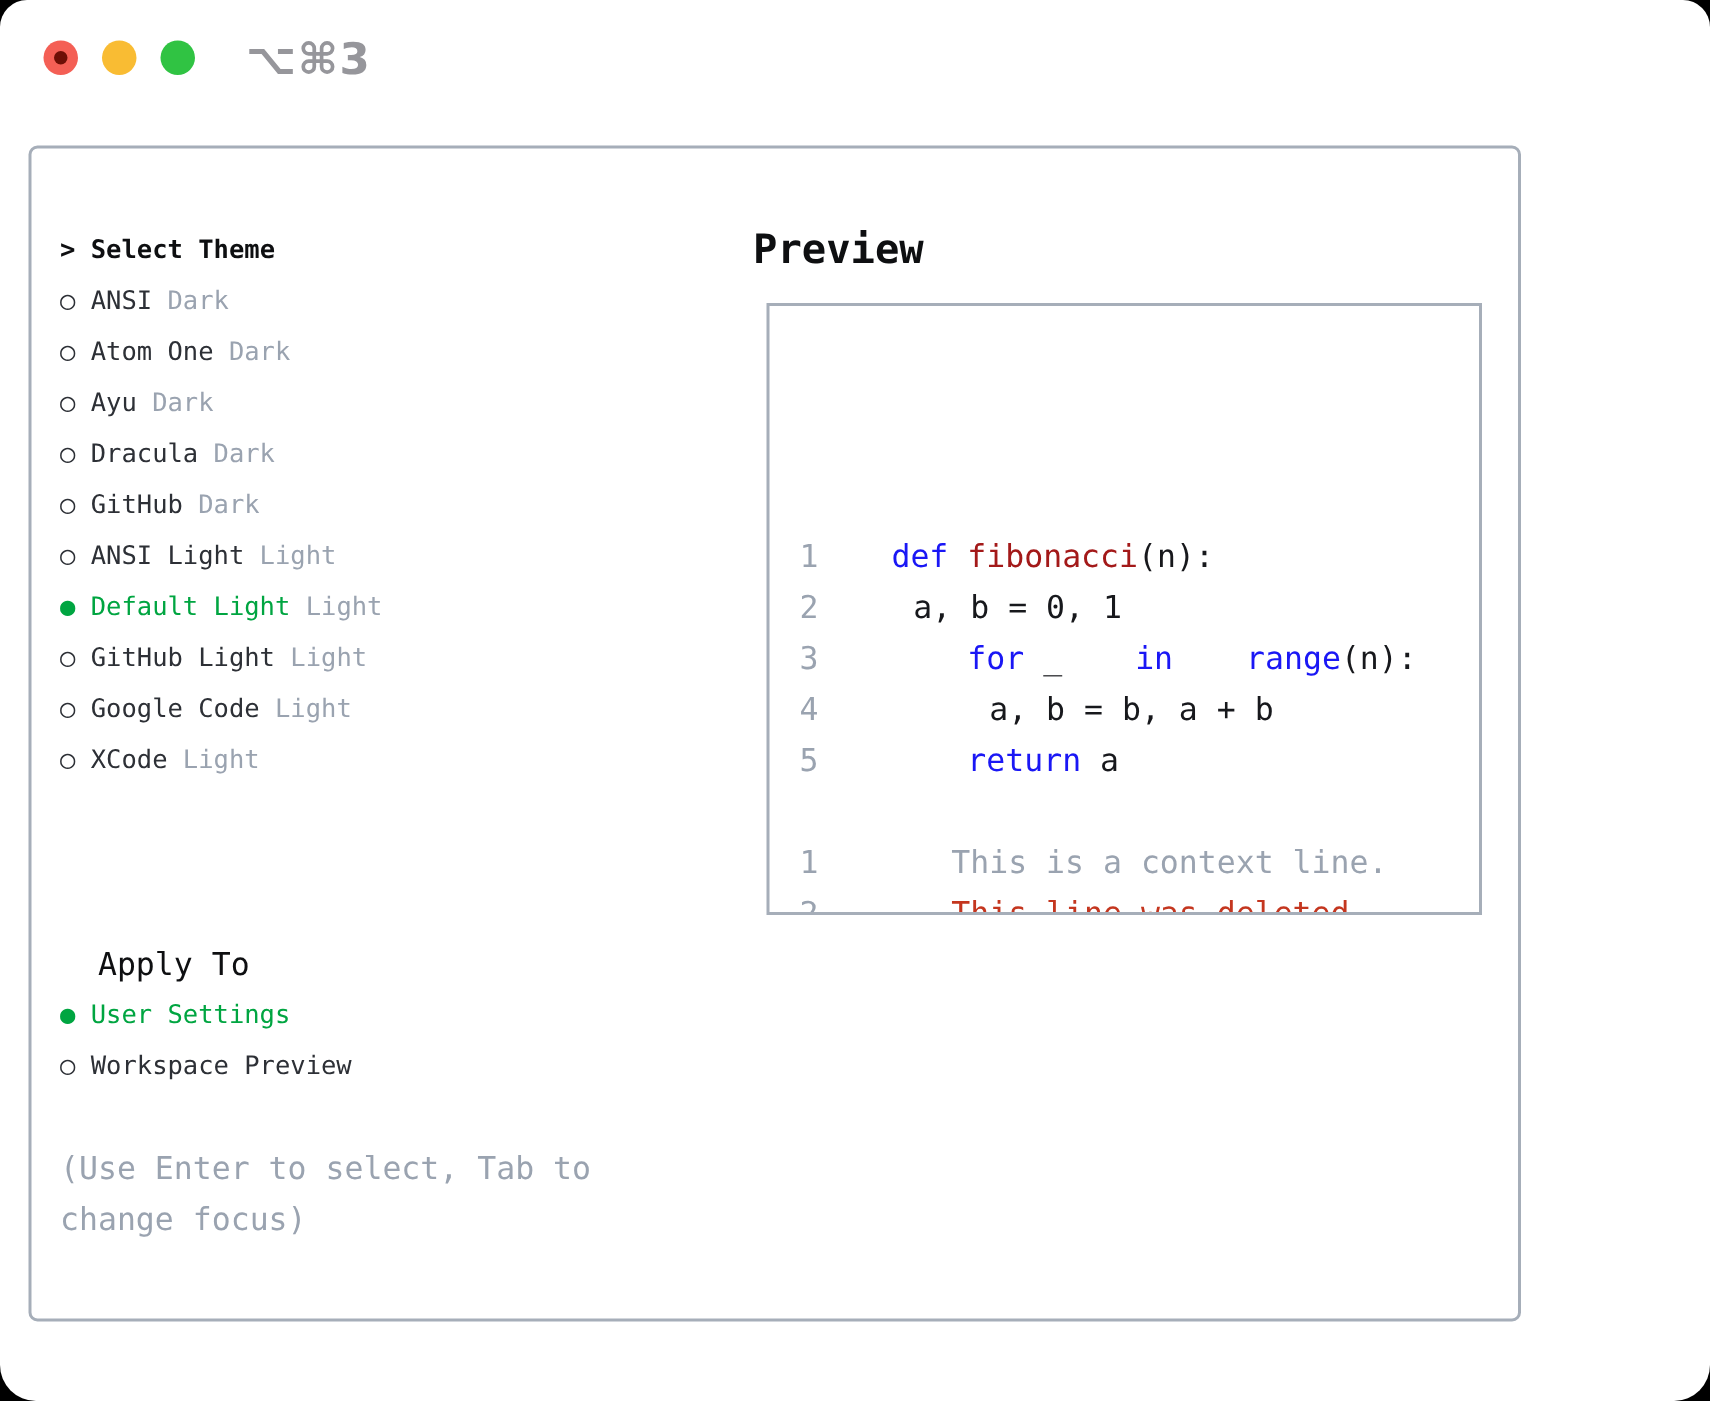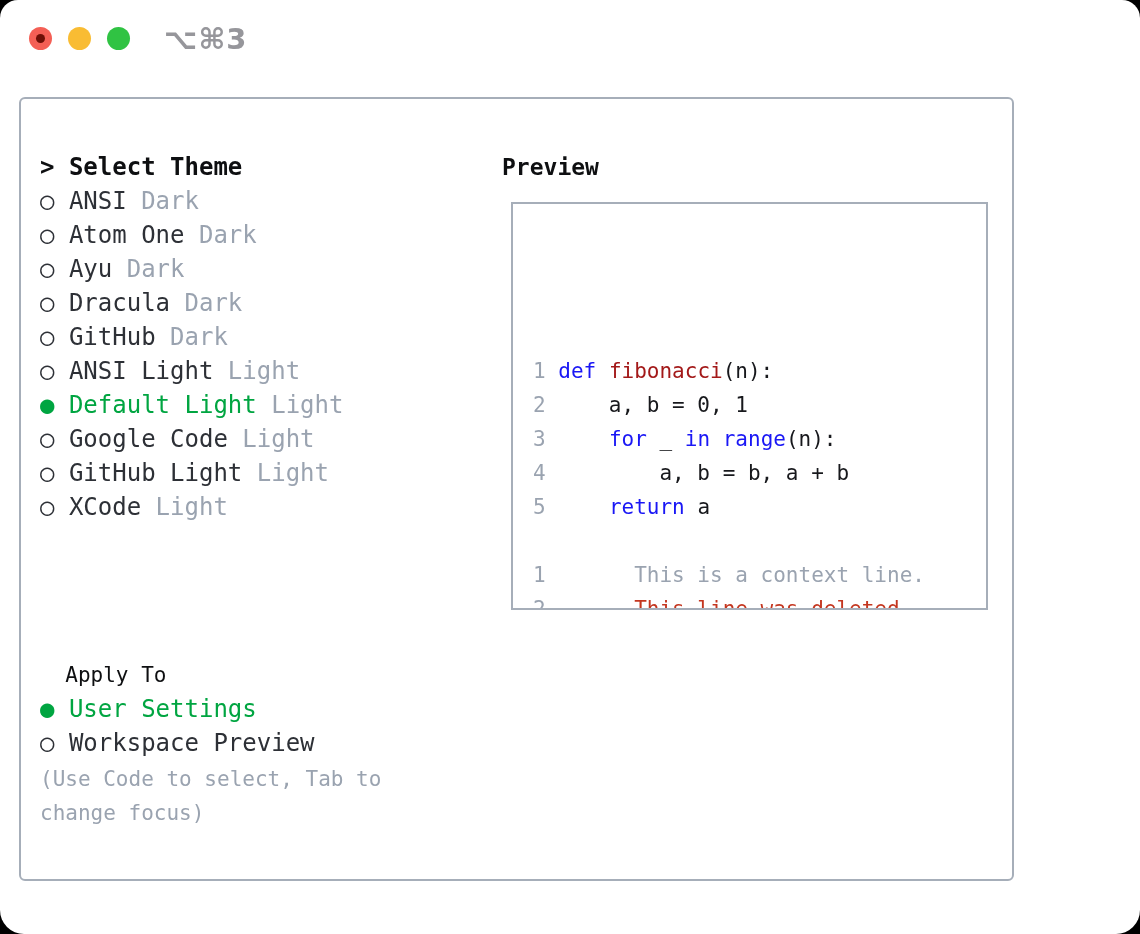--- a/index.html
+++ b/index.html
@@ -44,56 +44,56 @@
   }
   
   .panel{
     position:absolute;left:19px;top:97px;
     width:995px;height:784px;
     border:2px solid var(--border);
     border-radius:6px;
     box-sizing:border-box;
     background:#fff;
   }
-  .row{white-space:pre;font-size:24px;line-height:34px;color:var(--text-dark);}
+  .row{white-space:pre;font-size:17px;line-height:34px;color:var(--text-dark);}
   .radio{color:var(--text-dark);}
   .it-variant{color:var(--gray-muted);}
   .selected .it-name{color:var(--green-sel);}
   .selected .radio{color:var(--green-sel);}
   .header-row{font-weight:bold;color:var(--heading);}
   .theme-list{position:absolute;left:19px;top:51px;}
   .apply-block{position:absolute;left:19px;top:527px;}
-  .apply-title{font-size:21px;line-height:34px;color:var(--heading);white-space:pre;margin-left:2ch;margin-top:32px;}
+  .apply-title{font-size:21px;line-height:34px;color:var(--heading);white-space:pre;margin-left:2ch;}
   .hint{
     position:absolute;left:19px;top:663px;width:400px;
     font-size:21px;line-height:34px;color:var(--gray-muted);
   }
   
   .preview-title{
     position:absolute;left:481px;top:51px;
-    font-size:23px;line-height:34px;font-weight:bold;color:var(--heading);
+    font-size:27px;line-height:34px;font-weight:bold;color:var(--heading);
     white-space:pre;
   }
   .preview-box{
     position:absolute;left:490px;top:103px;
     width:477px;height:408px;
     border:2px solid var(--border);
     box-sizing:border-box;
     background:#fff;
     overflow:hidden;
   }
   .code{
     padding:48px 0 0 20px;
     font-size:21px;line-height:34px;
     white-space:pre;
   }
   .code-line{white-space:pre;min-height:34px;}
   .tk-num{color:var(--gray-muted);}
   .tk-pl{color:var(--code-plain);}
-  .tk-kw{color:var(--blue-kw);}
+  .tk-kw{color:var(--blue-kw);margin-left:36px;}
   .tk-fn{color:var(--red-fn);}
   .tk-ctx{color:var(--gray-muted);}
   .tk-del{color:var(--red-del);}
 </style>
 </head>
 <body>
 
 <div class="window">
 
   <div class="titlebar">
@@ -110,33 +110,33 @@
     <div class="theme-list">
       <div class="row header-row"><span class="prompt"><span>&gt;</span> </span><span>Select Theme</span></div>
 
     <div class="row item"><span class="radio">○ </span><span class="it-name">ANSI</span><span class="it-variant"> Dark</span></div>
         <div class="row item"><span class="radio">○ </span><span class="it-name">Atom One</span><span class="it-variant"> Dark</span></div>
         <div class="row item"><span class="radio">○ </span><span class="it-name">Ayu</span><span class="it-variant"> Dark</span></div>
         <div class="row item"><span class="radio">○ </span><span class="it-name">Dracula</span><span class="it-variant"> Dark</span></div>
         <div class="row item"><span class="radio">○ </span><span class="it-name">GitHub</span><span class="it-variant"> Dark</span></div>
         <div class="row item"><span class="radio">○ </span><span class="it-name">ANSI Light</span><span class="it-variant"> Light</span></div>
         <div class="row item selected"><span class="radio">● </span><span class="it-name">Default Light</span><span class="it-variant"> Light</span></div>
+        <div class="row item"><span class="radio">○ </span><span class="it-name">GitHub Light</span><span class="it-variant"> Light</span></div>
         <div class="row item"><span class="radio">○ </span><span class="it-name">Google Code</span><span class="it-variant"> Light</span></div>
-        <div class="row item"><span class="radio">○ </span><span class="it-name">GitHub Light</span><span class="it-variant"> Light</span></div>
         <div class="row item"><span class="radio">○ </span><span class="it-name">XCode</span><span class="it-variant"> Light</span></div>
       </div>
 
     <div class="apply-block">
       <div class="apply-title">Apply To</div>
 
     <div class="row item selected"><span class="radio">● </span><span class="it-name">User Settings</span><span class="it-variant"></span></div>
         <div class="row item"><span class="radio">○ </span><span class="it-name">Workspace Preview</span><span class="it-variant"></span></div>
       </div>
 
-    <div class="hint">(Use Code to select, Tab to change focus)</div>
+    <div class="hint">(Use Enter to select, Tab to change focus)</div>
 
     <div class="preview-title">Preview</div>
 
     <div class="preview-box">
       <div class="code">
         
       <div class="code-line"><span class="tk-num">1 </span><span class="tk-kw">def</span><span class="tk-pl"> </span><span class="tk-fn">fibonacci</span><span class="tk-pl">(n):</span></div><div class="code-line"><span class="tk-num">2 </span><span class="tk-pl">    a, b = 0, 1</span></div><div class="code-line"><span class="tk-num">3 </span><span class="tk-pl">    </span><span class="tk-kw">for</span><span class="tk-pl"> _ </span><span class="tk-kw">in</span><span class="tk-pl"> </span><span class="tk-kw">range</span><span class="tk-pl">(n):</span></div><div class="code-line"><span class="tk-num">4 </span><span class="tk-pl">        a, b = b, a + b</span></div><div class="code-line"><span class="tk-num">5 </span><span class="tk-pl">    </span><span class="tk-kw">return</span><span class="tk-pl"> a</span></div><div class="code-line"><span class="tk-num">  </span></div><div class="code-line"><span class="tk-num">1 </span><span class="tk-ctx">      This is a context line.</span></div><div class="code-line"><span class="tk-num">2 </span><span class="tk-del">    - This line was deleted.</span></div></div>
     </div>
 
   </div>

